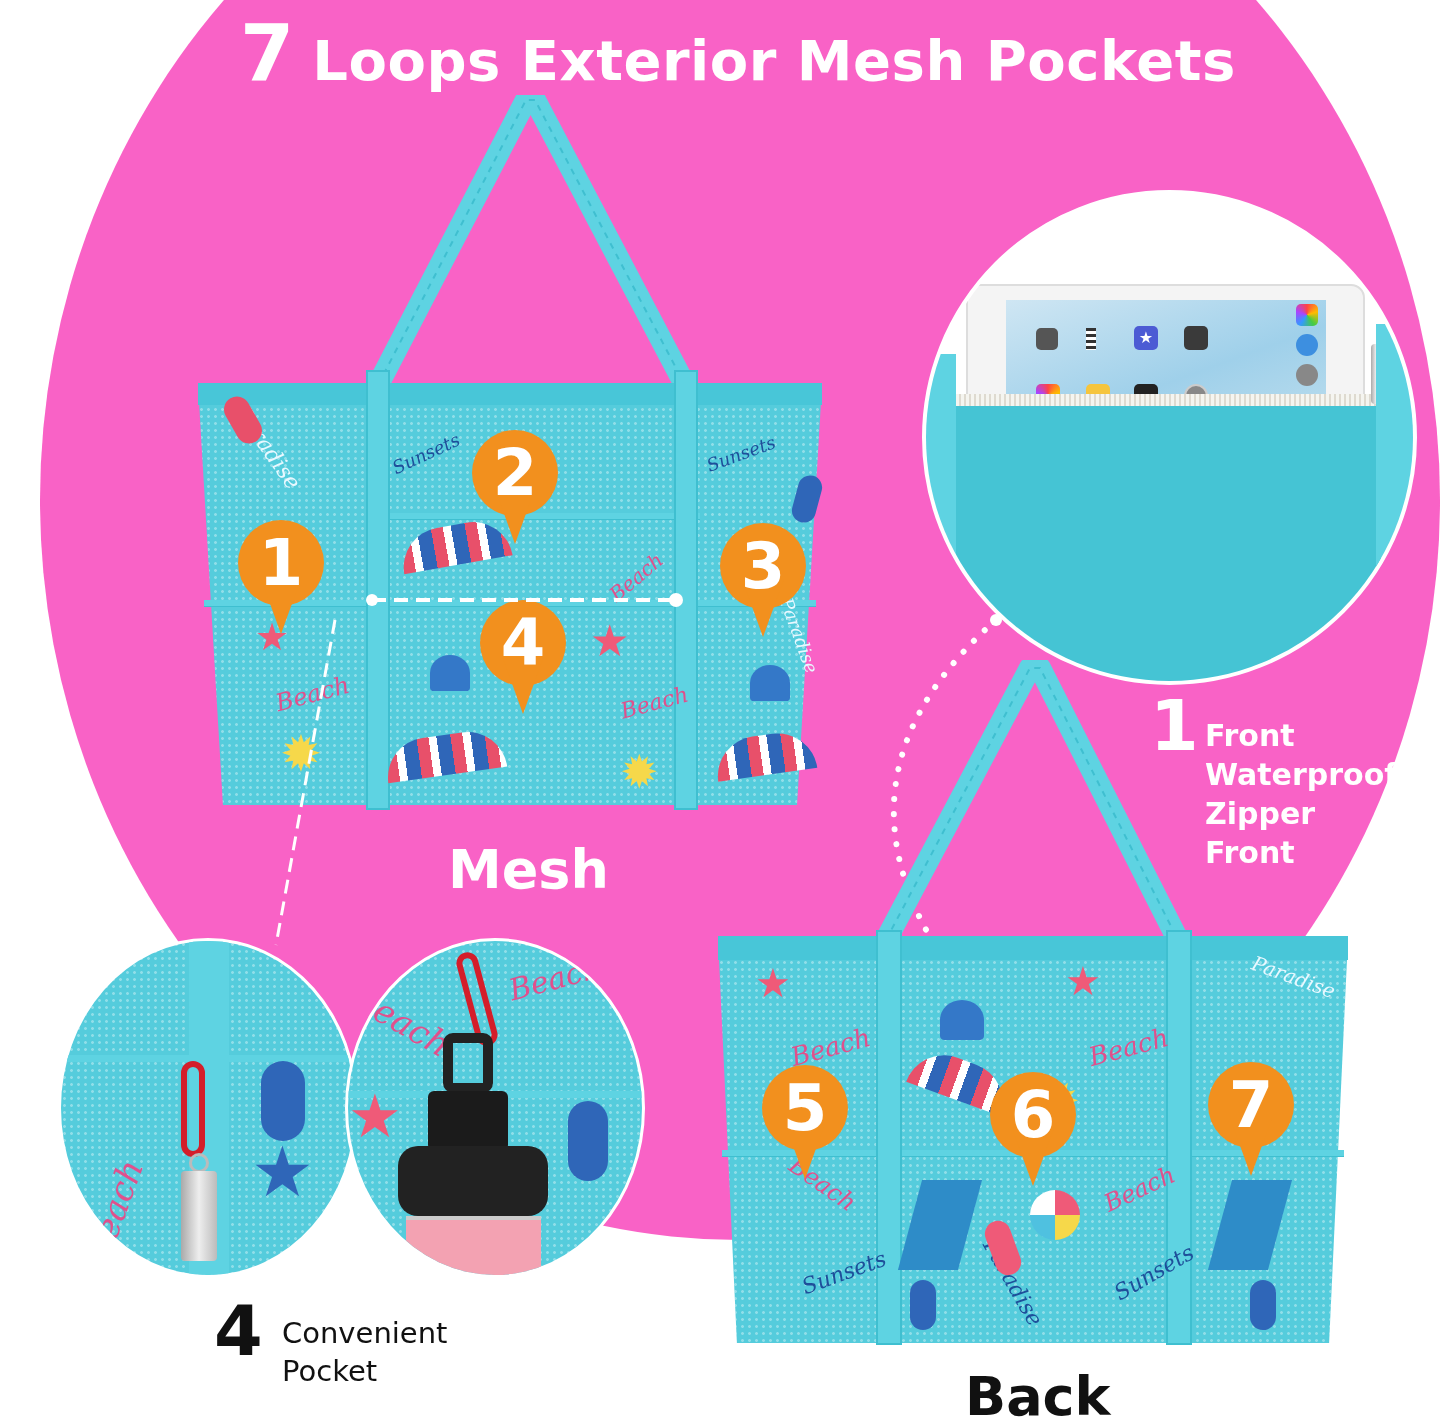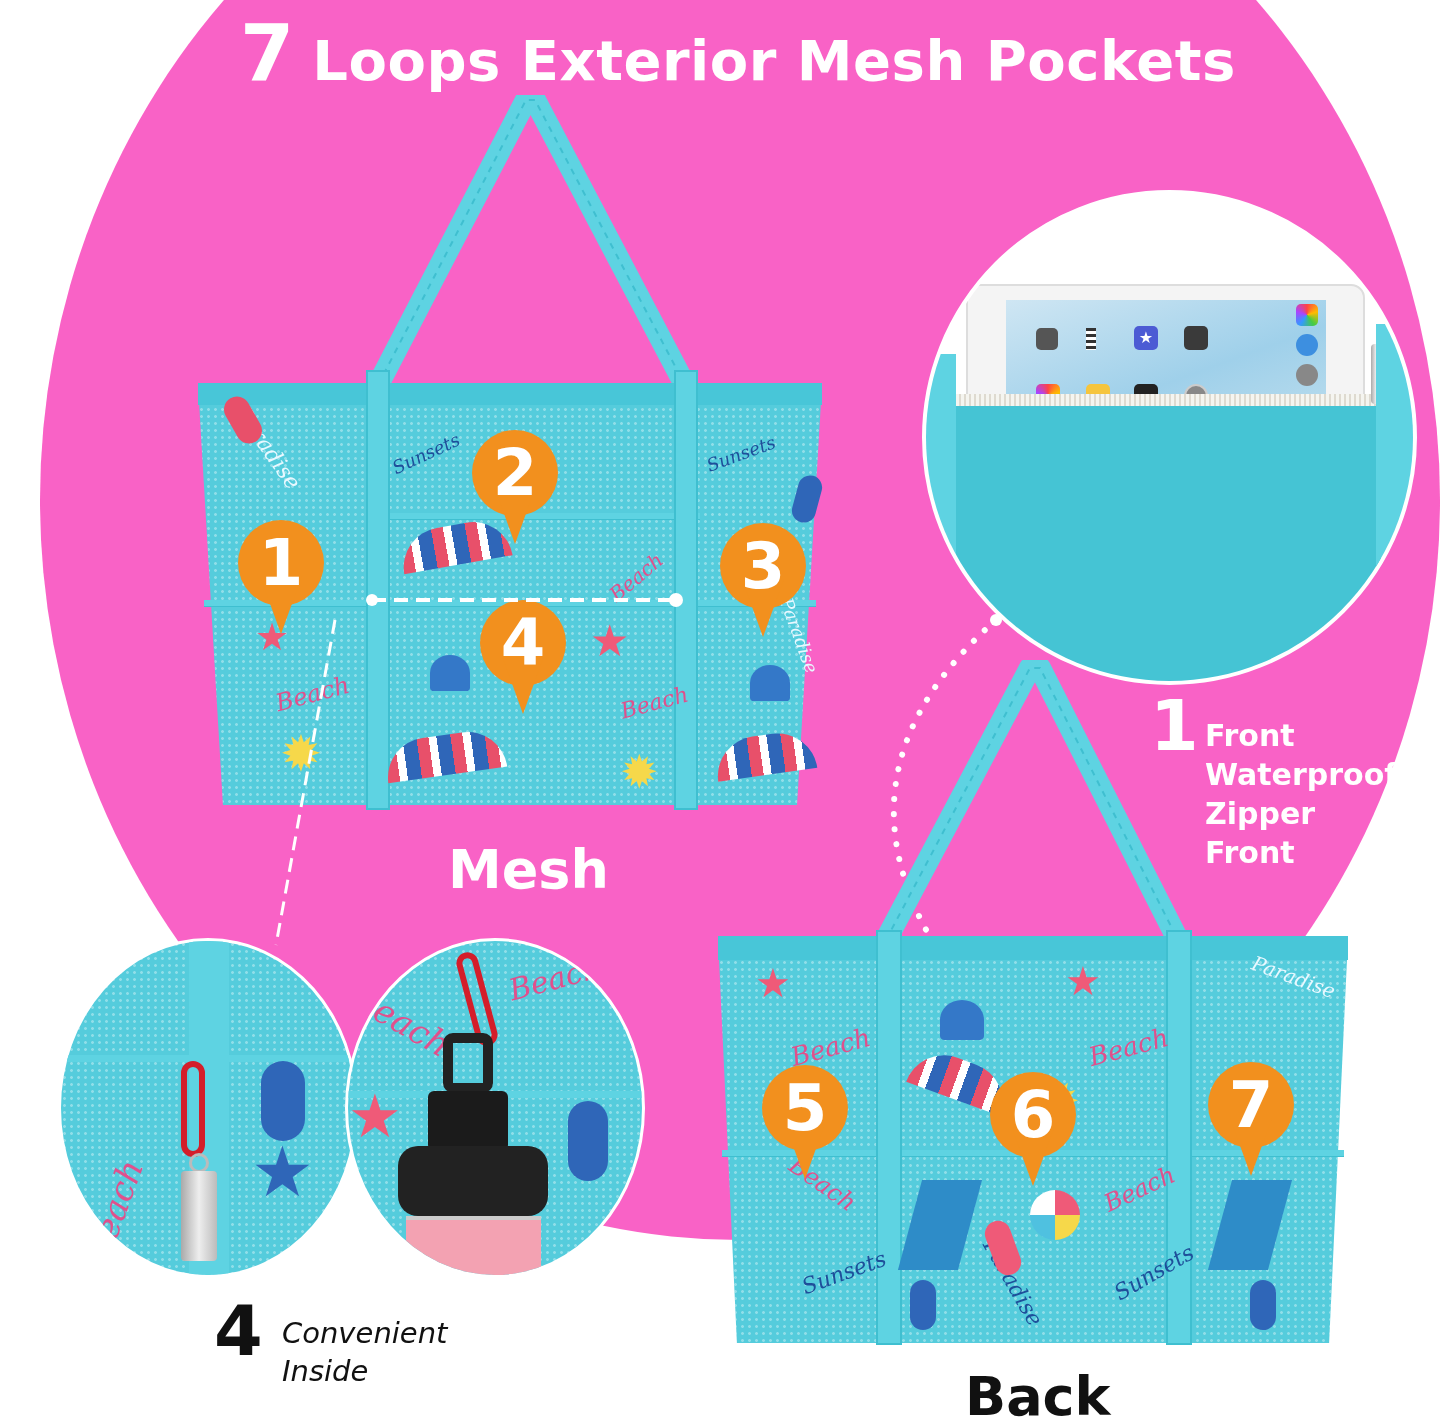--- a/index.html
+++ b/index.html
@@ -203,16 +203,16 @@
   <div class="abs" style="left:0px;top:140px;color:#ef5a78;font-size:60px;">★</div>
   <div class="abs" style="left:220px;top:160px;width:40px;height:80px;border-radius:20px;background:#2f66b8;"></div>
   <div class="abs" style="left:118px;top:10px;width:22px;height:96px;border:6px solid #d41e2a;border-radius:14px;box-sizing:border-box;transform:rotate(-15deg);"></div>
   <div class="abs" style="left:95px;top:92px;width:50px;height:60px;border:10px solid #222;border-radius:10px;box-sizing:border-box;"></div>
   <div class="abs" style="left:80px;top:150px;width:80px;height:60px;background:#1b1b1b;border-radius:6px;"></div>
   <div class="abs" style="left:50px;top:205px;width:150px;height:70px;background:#222;border-radius:20px;"></div>
   <div class="abs" style="left:58px;top:275px;width:135px;height:70px;background:#f3a2b2;border-top:4px solid #ccc;"></div>
 </div>
 
 <div class="abs label-black" style="left:214px;top:1290px;font-size:70px;">4</div>
-<div class="abs" style="left:282px;top:1314px;font-size:29px;line-height:38px;color:#111;font-style:italic;">
+<div class="abs" style="left:282px;top:1314px;font-size:29px;line-height:38px;color:#111;">
   <div>Convenient</div>
-  <div>Inside</div>
+  <div>Pocket</div>
 </div>
 
 </body></html>

